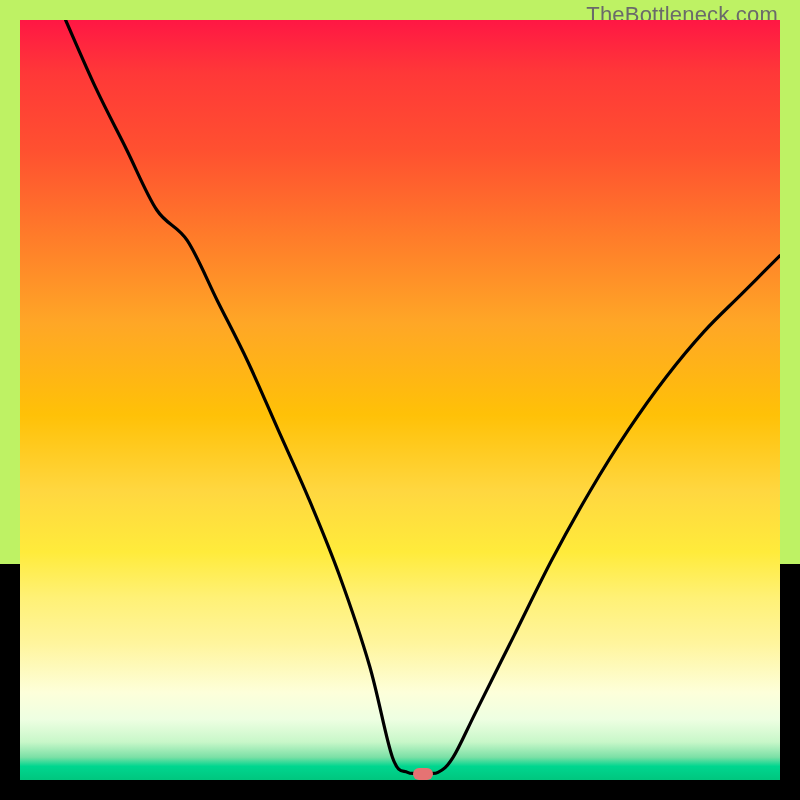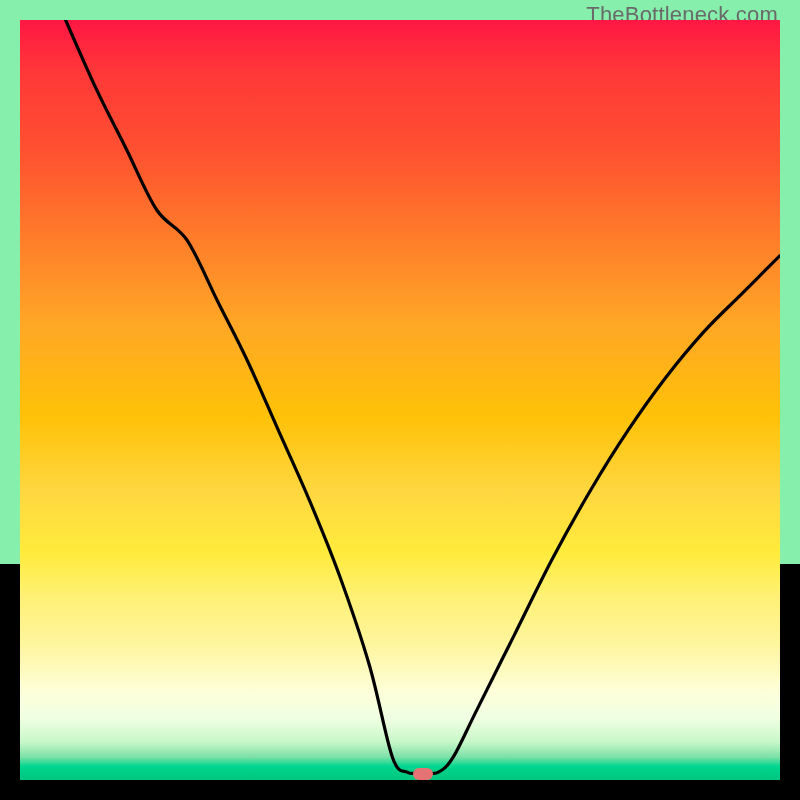--- a/index.html
+++ b/index.html
@@ -1,21 +1,21 @@
 <!DOCTYPE html>
 <html><head>
 <meta charset="utf-8">
 <style>
   * { margin: 0; padding: 0; box-sizing: border-box; }
   html, body { width: 800px; height: 800px; overflow: hidden; background: #000; }
   .chart-container {
     position: relative;
     width: 800px;
     height: 564px;
-    background: #86efac;
+    background: #bef264;
   }
   .plot-area {
     position: absolute;
     left: 20px;
     top: 20px;
     width: 760px;
     height: 760px;
     background: linear-gradient(to bottom,
       #ff1744 0%,
       #ff3838 7%,

